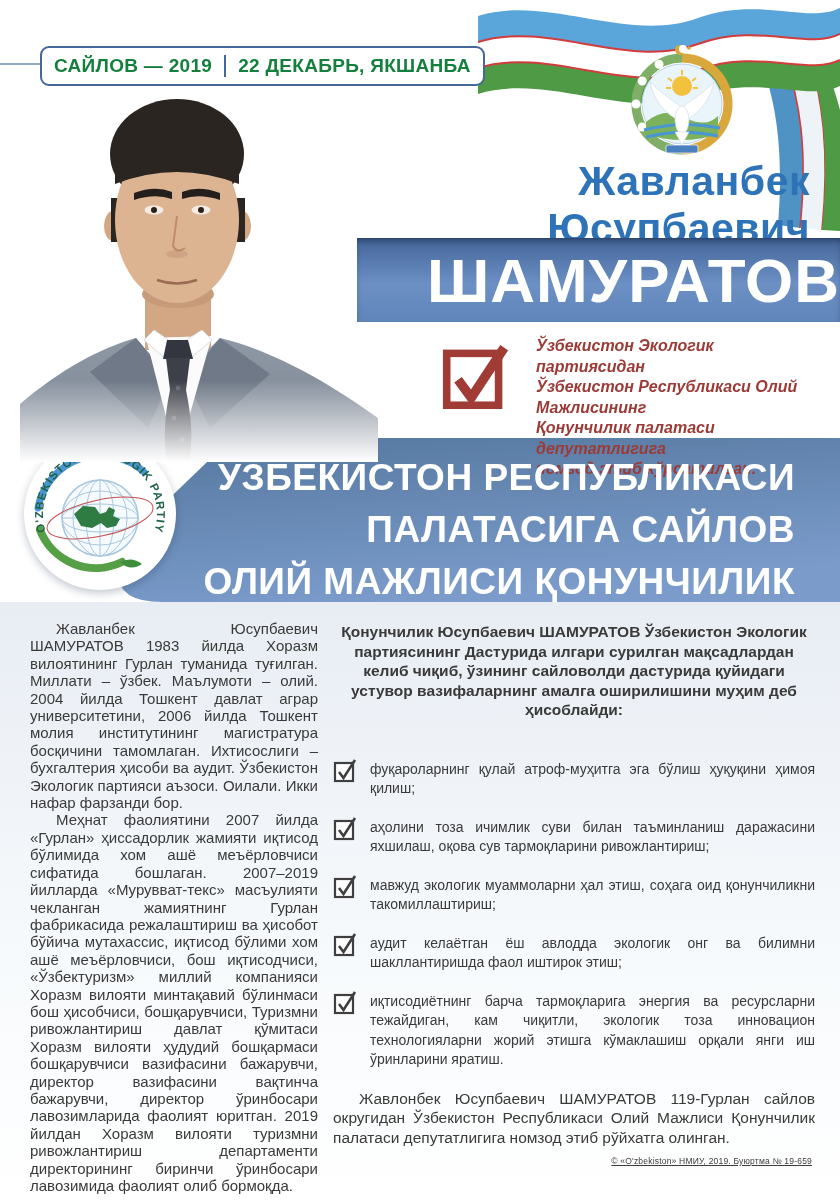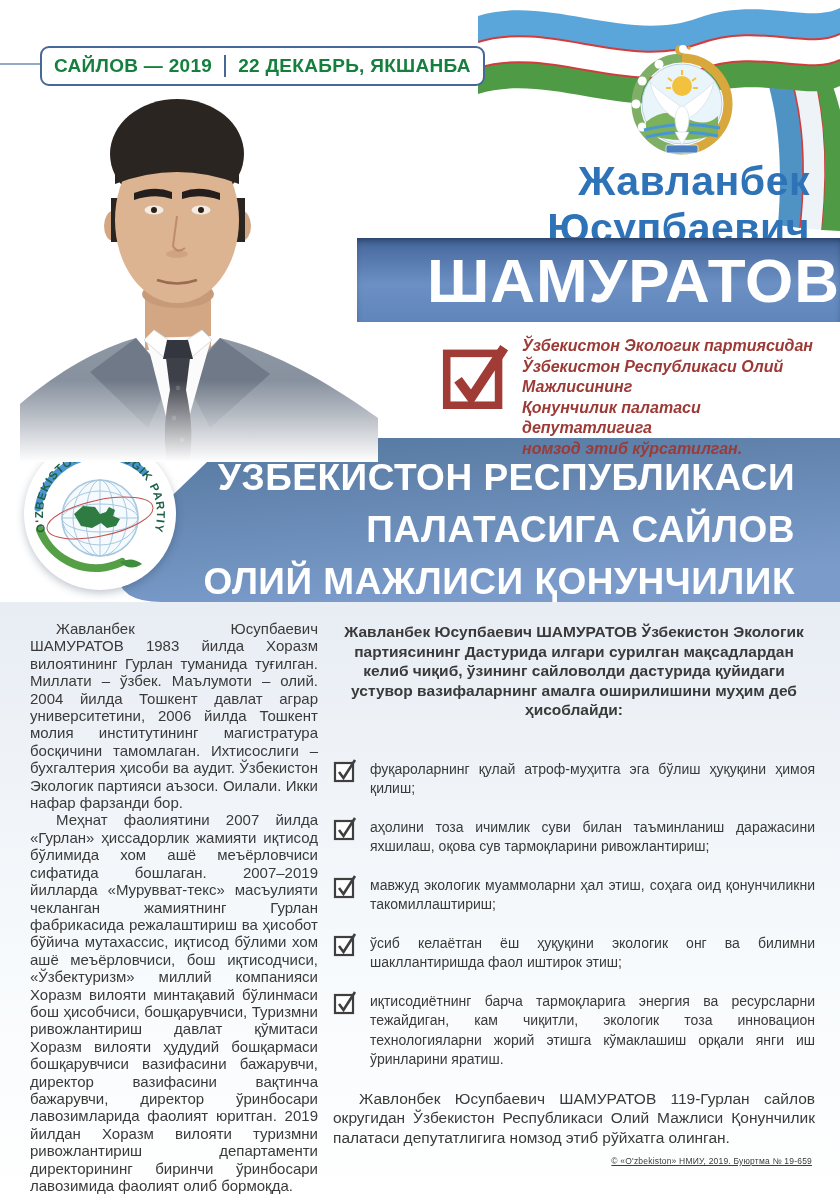--- a/index.html
+++ b/index.html
@@ -30,21 +30,21 @@
     font-size:41px; font-weight:bold; color:#2e73b8; letter-spacing:0.5px; z-index:2;
   }
   .surname-band {
     position:absolute; left:357px; right:0; top:238px; height:84px; z-index:2;
     background:linear-gradient(180deg,#44659a 0%, #6c90c4 55%, #5f85ba 100%);
     box-shadow: inset 0 5px 7px -3px rgba(15,30,55,.6);
     display:flex; align-items:center; justify-content:center; padding-left:70px; box-sizing:border-box;
   }
   .surname-band span { color:#fff; font-size:62px; font-weight:bold; letter-spacing:1px; }
   
-  .nomination { position:absolute; left:442px; top:336px; width:374px; display:flex; gap:14px; z-index:2; }
+  .nomination { position:absolute; left:442px; top:336px; width:374px; display:flex; gap:28px; z-index:2; }
   .bigcheck { width:66px; height:72px; flex:none; margin-top:4px; }
   .nom-text { font-size:16px; font-weight:bold; font-style:italic; color:#9c3a36; line-height:20.5px; }
   .nom-text span { display:block; }
   
   .main-banner { position:absolute; left:0; top:438px; width:840px; height:164px; z-index:1; }
   .banner-text {
     position:absolute; right:45px; top:452px; z-index:2; text-align:right;
     color:#fff; font-weight:bold; font-size:37px; line-height:52px; letter-spacing:0.5px;
   }
   
@@ -256,21 +256,21 @@
   </div>
 
   <div class="body-bg"></div>
 
   <div class="bio">
     <p>Жавланбек Юсупбаевич ШАМУРАТОВ 1983 йилда Хоразм вилоятининг Гурлан туманида туғилган. Миллати – ўзбек. Маълумоти – олий. 2004 йилда Тошкент давлат аграр университетини, 2006 йилда Тошкент молия институтининг магистратура босқичини тамомлаган. Ихтисослиги – бухгалтерия ҳисоби ва аудит. Ўзбекистон Экологик партияси аъзоси. Оилали. Икки нафар фарзанди бор.</p>
     <p>Меҳнат фаолиятини 2007 йилда «Гурлан» ҳиссадорлик жамияти иқтисод бўлимида хом ашё меъёрловчиси сифатида бошлаган. 2007–2019 йилларда «Мурувват-текс» масъулияти чекланган жамиятнинг Гурлан фабрикасида режалаштириш ва ҳисобот бўйича мутахассис, иқтисод бўлими хом ашё меъёрловчиси, бош иқтисодчиси, «Ўзбектуризм» миллий компанияси Хоразм вилояти минтақавий бўлинмаси бош ҳисобчиси, бошқарувчиси, Туризмни ривожлантириш давлат қўмитаси Хоразм вилояти ҳудудий бошқармаси бошқарувчиси вазифасини бажарувчи, директор вазифасини вақтинча бажарувчи, директор ўринбосари лавозимларида фаолият юритган. 2019 йилдан Хоразм вилояти туризмни ривожлантириш департаменти директорининг биринчи ўринбосари лавозимида фаолият олиб бормоқда.</p>
   </div>
 
   <div class="program">
-    <div class="program-intro">Жавланбек Юсупбаевич ШАМУРАТОВ Ўзбекистон Экологик партиясининг Дастурида илгари сурилган мақсадлардан келиб чиқиб, ўзининг сайловолди дастурида қуйидаги устувор вазифаларнинг амалга оширилишини муҳим деб ҳисоблайди:</div>
+    <div class="program-intro">Қонунчилик Юсупбаевич ШАМУРАТОВ Ўзбекистон Экологик партиясининг Дастурида илгари сурилган мақсадлардан келиб чиқиб, ўзининг сайловолди дастурида қуйидаги устувор вазифаларнинг амалга оширилишини муҳим деб ҳисоблайди:</div>
     <div class="program-list">
       <div class="pitem">
         <svg class="smcheck" viewBox="0 0 24 26">
             <use href="#chk"></use>
           </svg>
         <span class="txt">фуқароларнинг қулай атроф-муҳитга эга бўлиш ҳуқуқини ҳимоя қилиш;</span>
       </div>
       <div class="pitem">
         <svg class="smcheck" viewBox="0 0 24 26">
             <use href="#chk"></use>
@@ -280,21 +280,21 @@
       <div class="pitem">
         <svg class="smcheck" viewBox="0 0 24 26">
             <use href="#chk"></use>
           </svg>
         <span class="txt">мавжуд экологик муаммоларни ҳал этиш, соҳага оид қонунчиликни такомиллаштириш;</span>
       </div>
       <div class="pitem">
         <svg class="smcheck" viewBox="0 0 24 26">
             <use href="#chk"></use>
           </svg>
-        <span class="txt">ўсиб келаётган ёш ҳуқуқини экологик онг ва билимни шакллантиришда фаол иштирок этиш;</span>
+        <span class="txt">аудит келаётган ёш авлодда экологик онг ва билимни шакллантиришда фаол иштирок этиш;</span>
       </div>
       <div class="pitem">
         <svg class="smcheck" viewBox="0 0 24 26">
             <use href="#chk"></use>
           </svg>
         <span class="txt">иқтисодиётнинг барча тармоқларига энергия ва ресурсларни тежайдиган, кам чиқитли, экологик тоза инновацион технологияларни жорий этишга кўмаклашиш орқали янги иш ўринларини яратиш.</span>
       </div>
     </div>
     <p class="closing">Жавлонбек Юсупбаевич ШАМУРАТОВ 119-Гурлан сайлов округидан Ўзбекистон Республикаси Олий Мажлиси Қонунчилик палатаси депутатлигига номзод этиб рўйхатга олинган.</p>
   </div>

